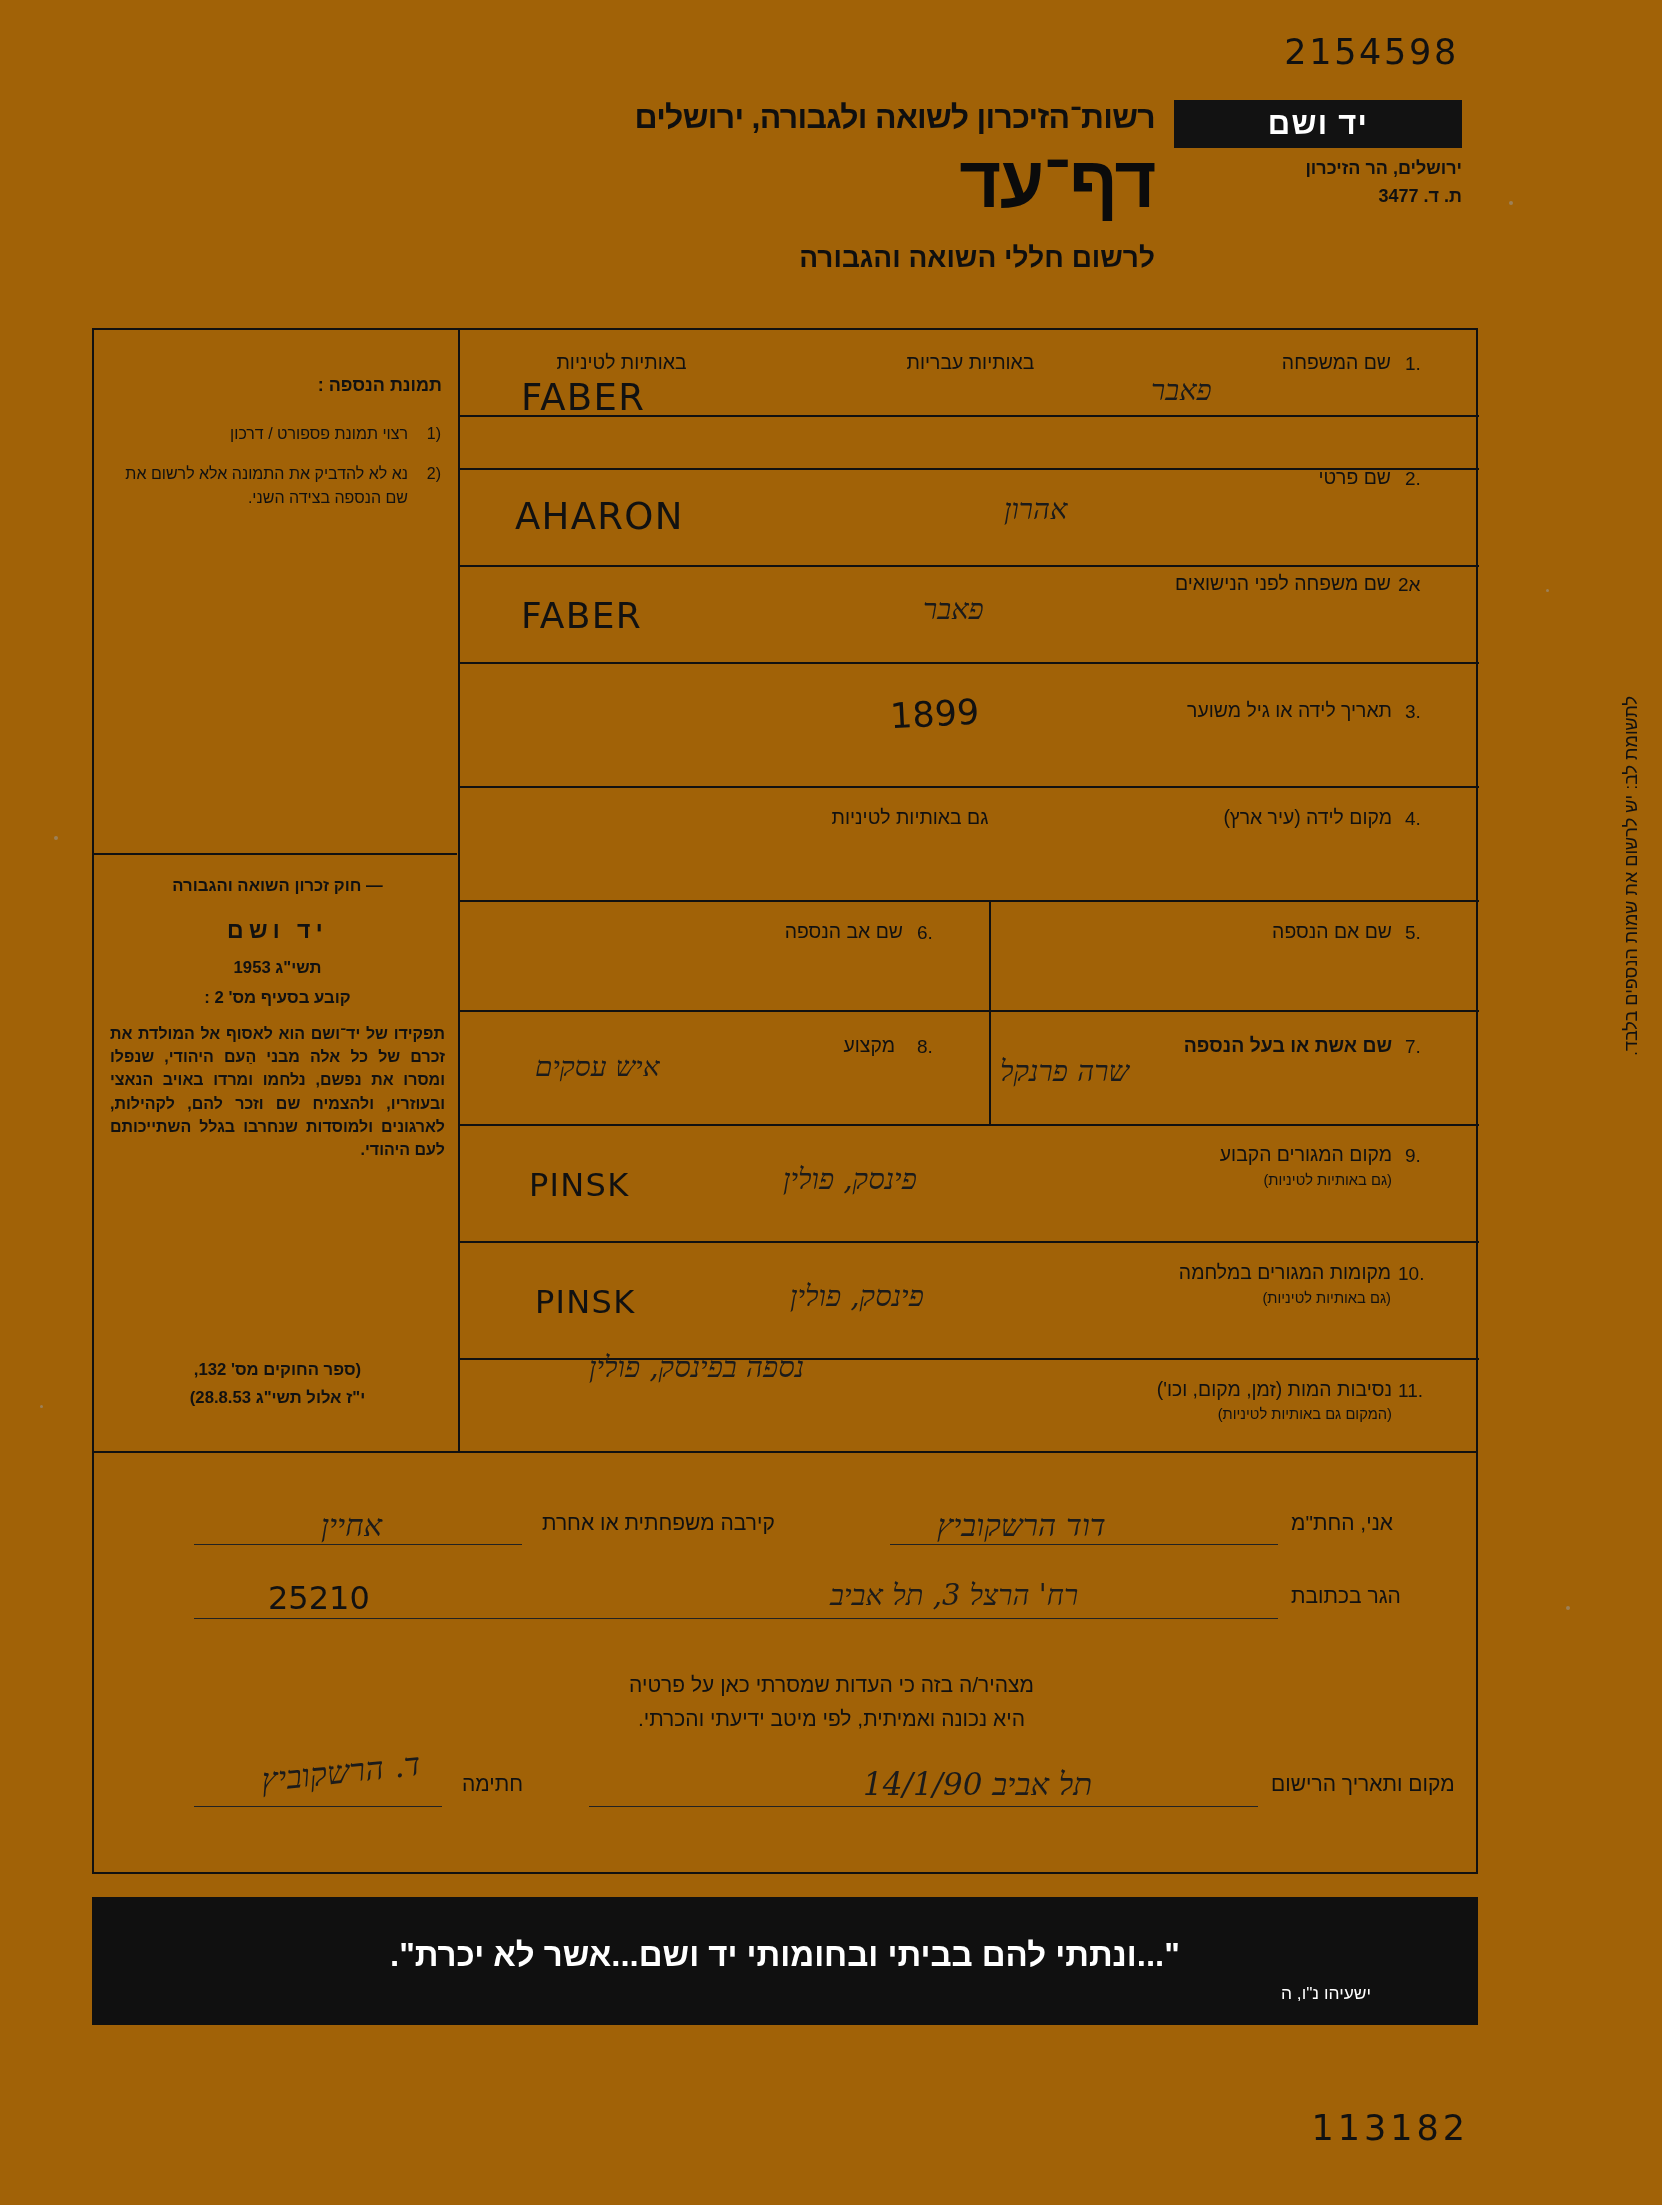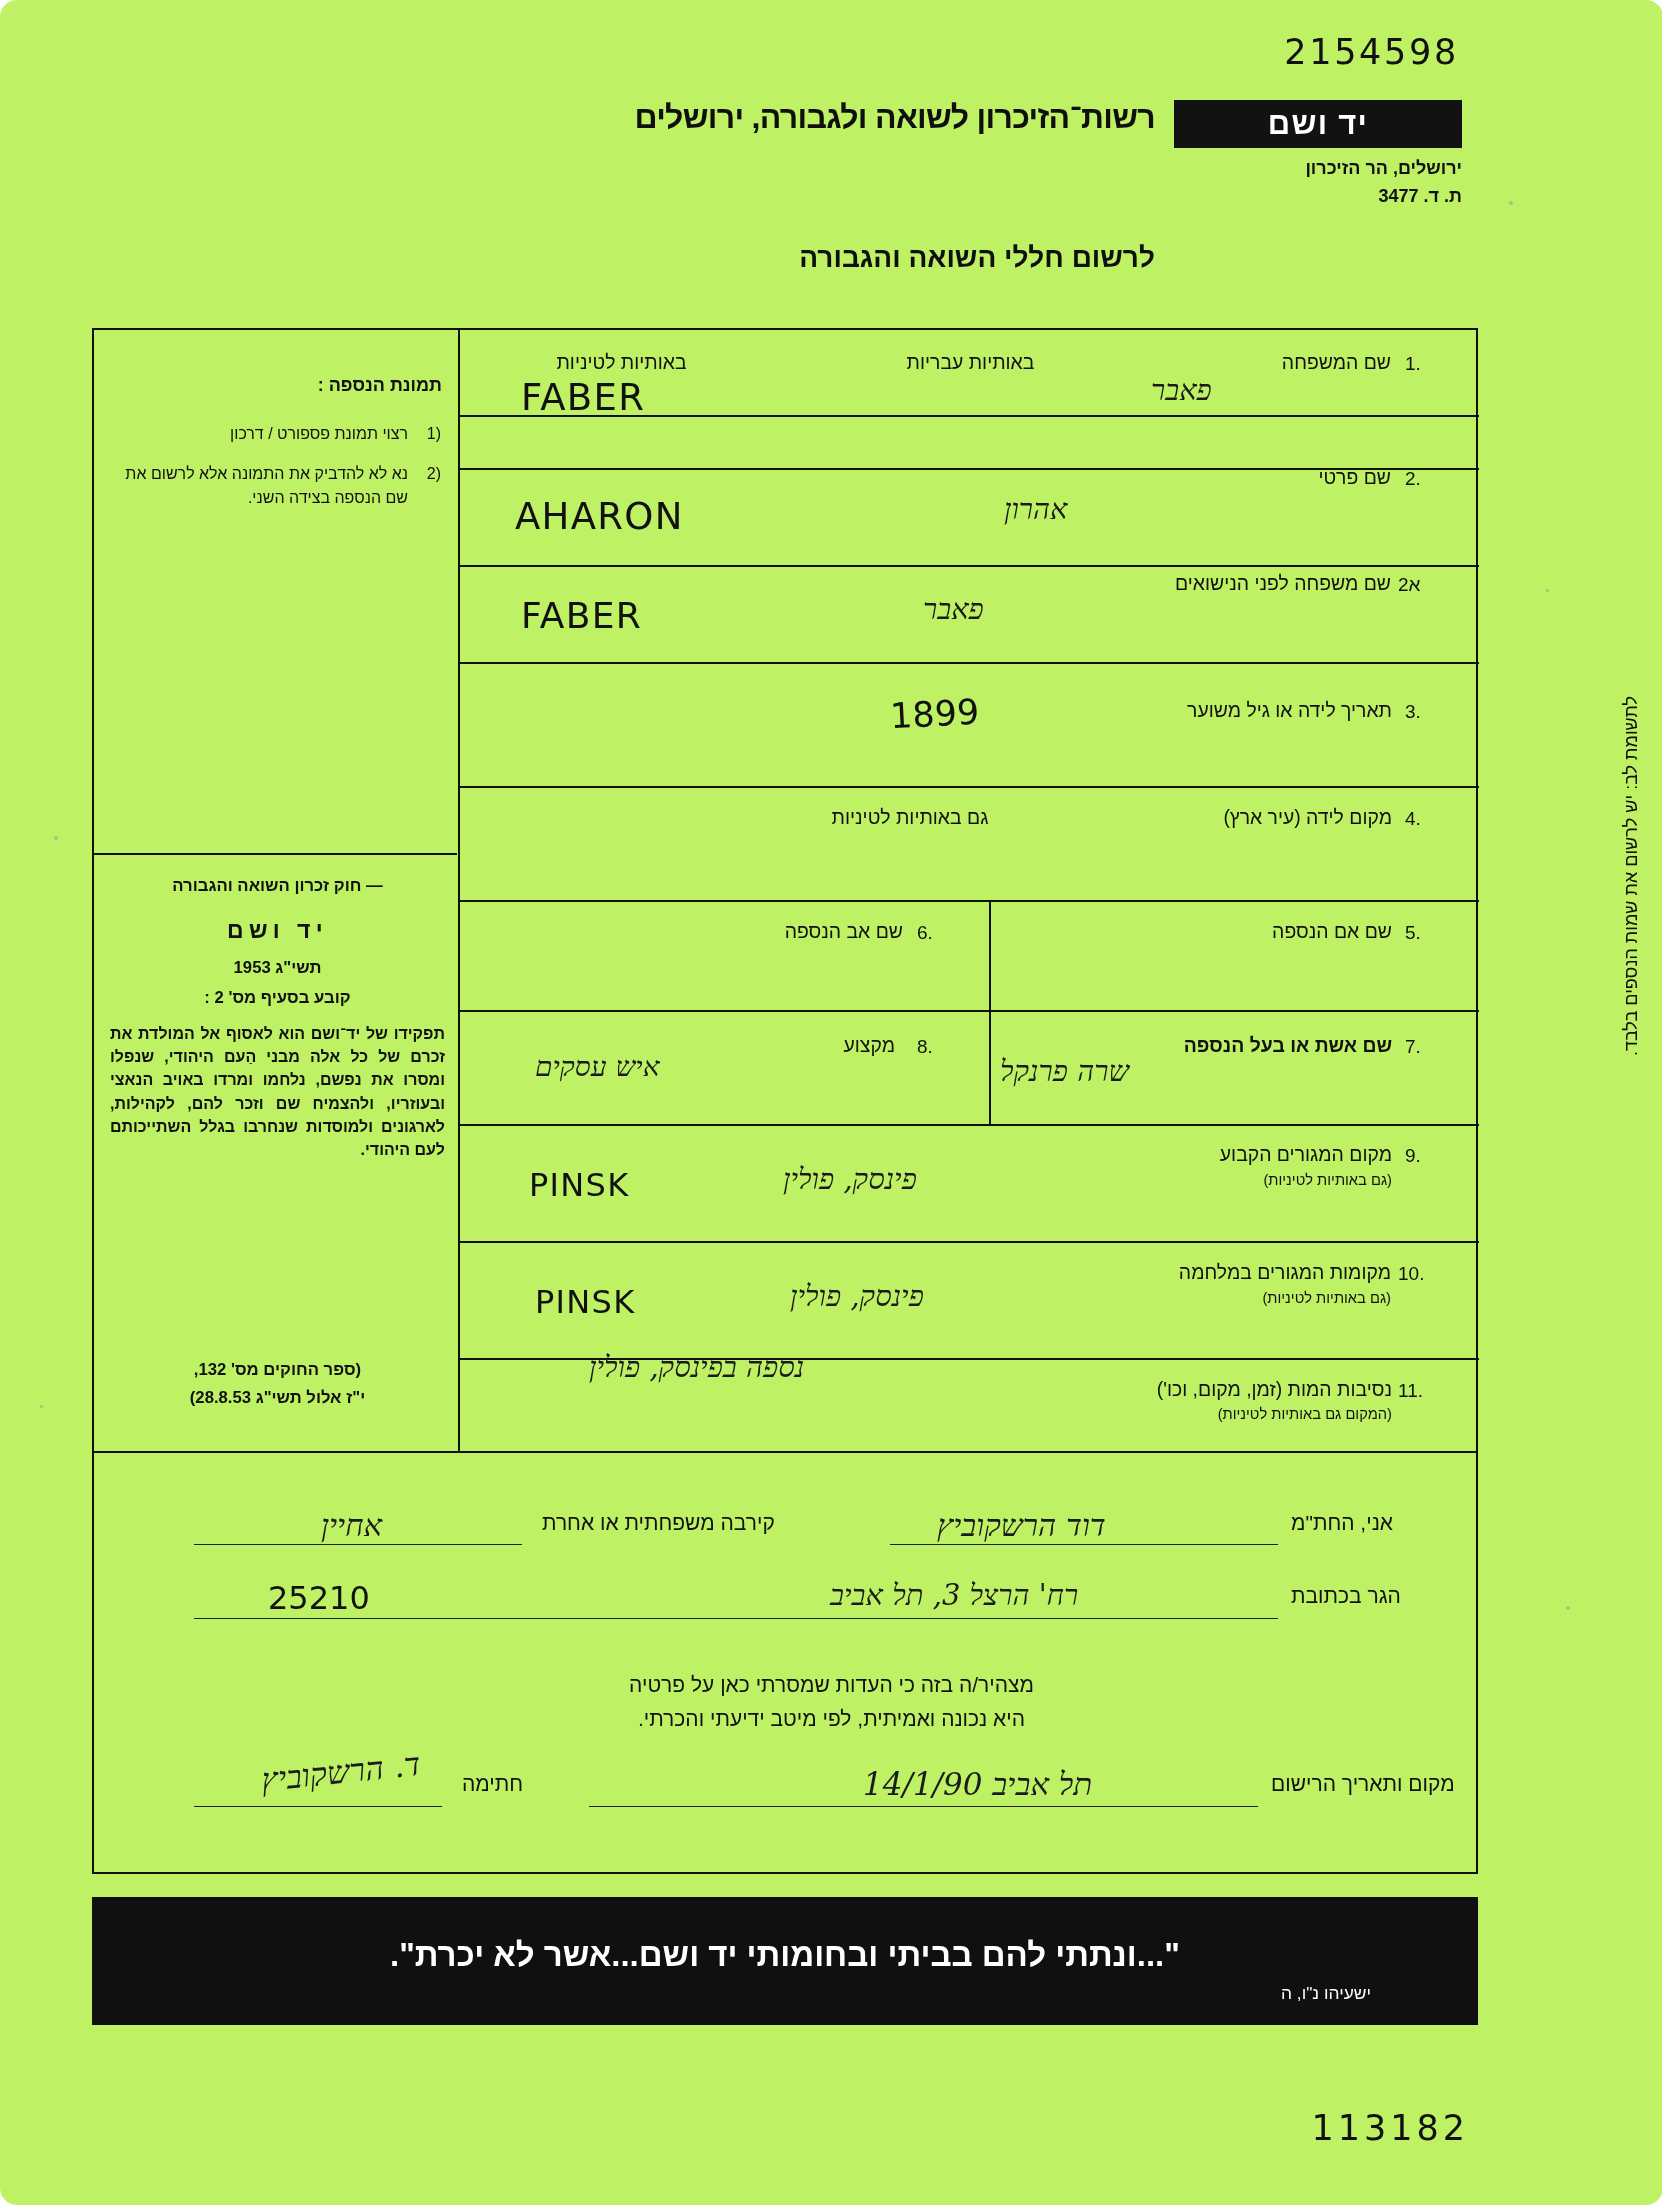--- a/index.html
+++ b/index.html
@@ -11,22 +11,21 @@
     width: 1663px;
     height: 2205px;
     position: relative;
     font-family: "Liberation Sans", sans-serif;
     color: #111;
     overflow: hidden;
   }
   .page {
     position: absolute;
     inset: 0;
-    background: #bef264;
-    border-radius: 17px;
+    background: #a16207;
   }
   
   .abs { position: absolute; }
   .ltr { direction: ltr; }
   .hand-blk {
     font-family: "DejaVu Sans", sans-serif;
     color: #111;
     white-space: nowrap;
   }
   .heb-hand {
@@ -202,20 +201,21 @@
 
 <div class="page">
 
   <div class="abs" id="topnum">2154598</div>
 
   <div class="abs" id="yv-logo">יד ושם</div>
   <div class="abs" id="yv-addr1">ירושלים, הר הזיכרון</div>
   <div class="abs" id="yv-addr2">ת. ד. 3477</div>
 
   <div class="abs" id="auth-title">רשות־הזיכרון לשואה ולגבורה, ירושלים</div>
+  <div class="abs" id="dafed">דף־עד</div>
   <div class="abs" id="subtitle">לרשום חללי השואה והגבורה</div>
 
   <div class="abs" id="sidenote">לתשומת לב: יש לרשום את שמות הנספים בלבד.</div>
 
   <div class="abs" id="frame"></div>
   <div class="abs vline" id="leftcol-line"></div>
   <div class="abs" id="left-sep1"></div>
   <div class="abs" id="bot-sep"></div>
 
   <div class="abs note-title" style="left:114px; top:375px; width:328px;">תמונת הנספה :</div>

